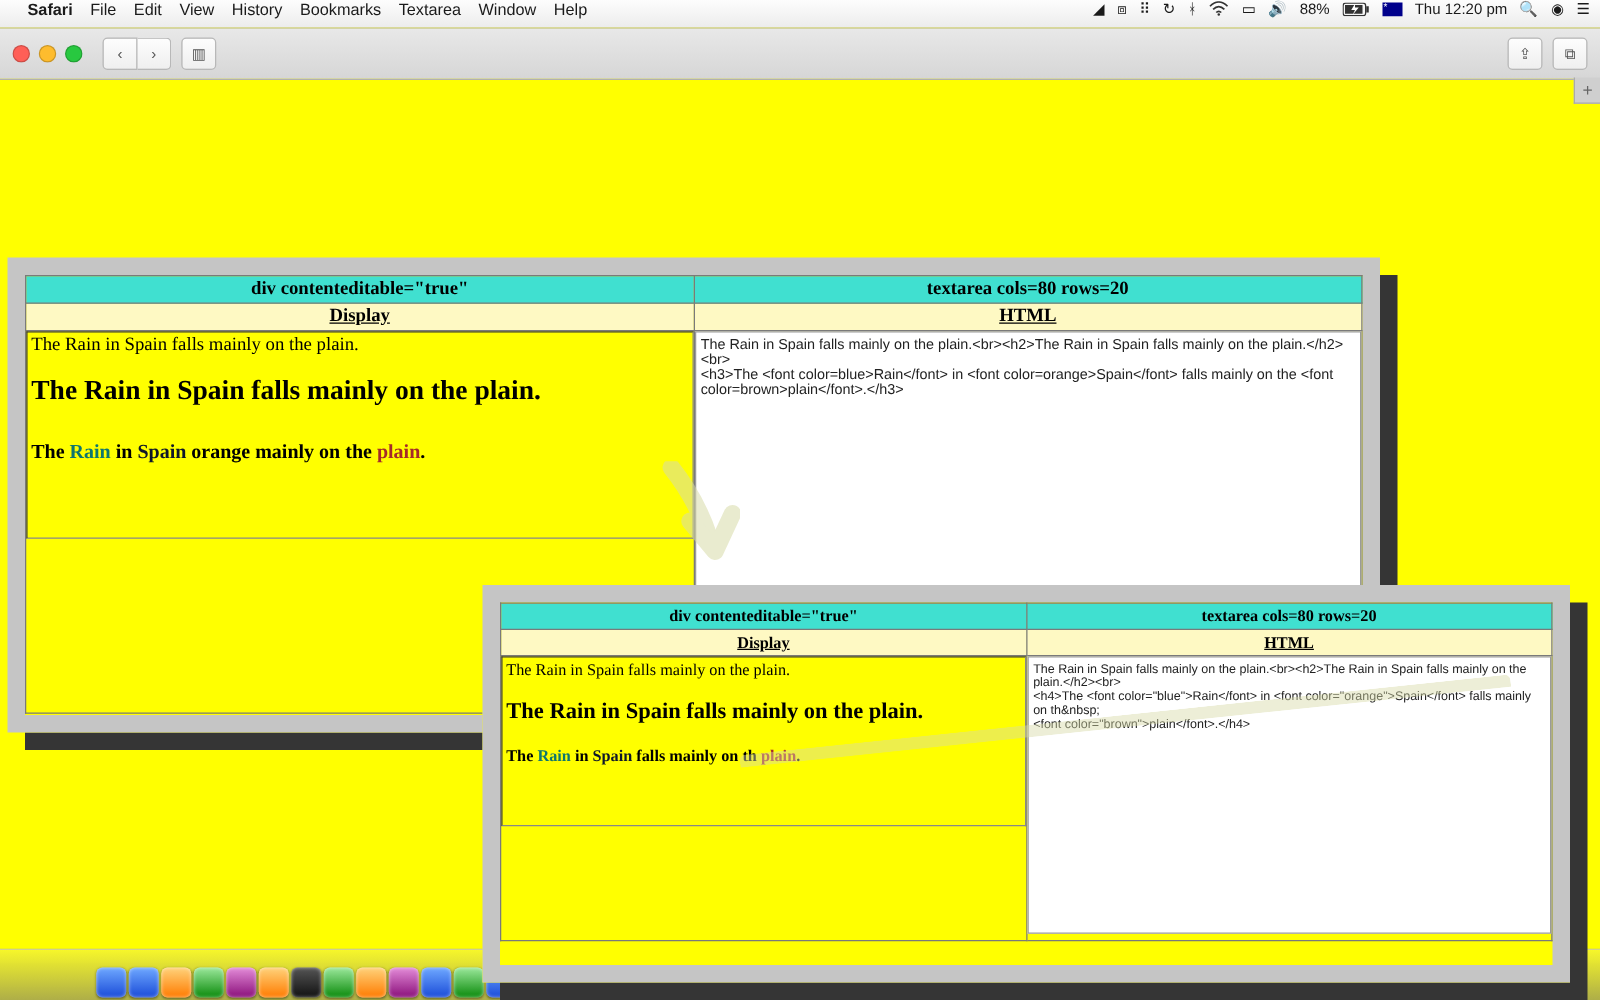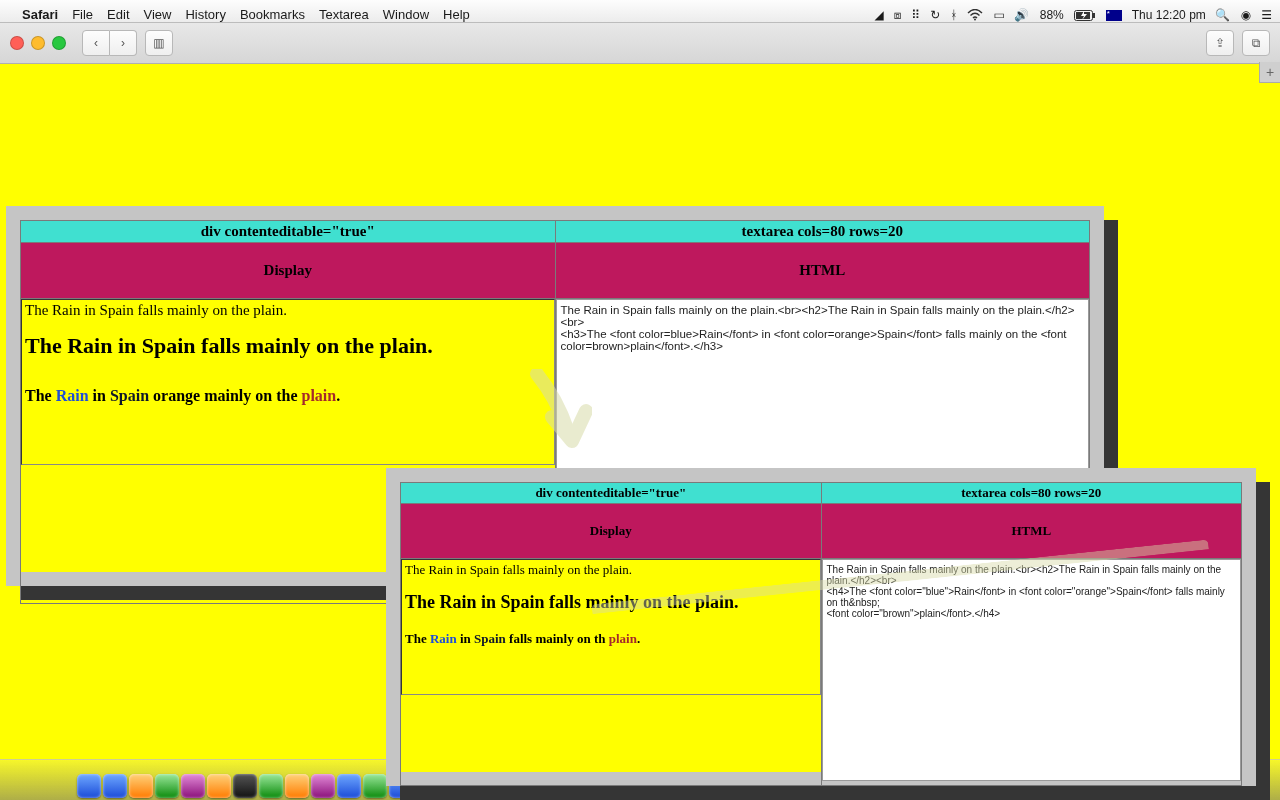--- a/index.html
+++ b/index.html
@@ -1,21 +1,21 @@
 <!DOCTYPE html>
 <html><head>
 <meta charset="utf-8">
 <style>
   html, body { margin:0; padding:0; height:100%; font-family: "Helvetica Neue", Arial, sans-serif; }
   body { background:#ffff00; }
 
   
   .menubar {
     height:22px; background:linear-gradient(#fdfdfd,#ececec);
-    border-bottom:1px solid #bcbcbc; display:flex; align-items:flex-end;
+    border-bottom:1px solid #bcbcbc; display:flex; align-items:flex-start;
     font-size:13px; color:#1a1a1a; padding:0 8px; gap:14px;
   }
   .menubar .apple { font-size:14px; }
   .menubar .appname { font-weight:600; }
   .menubar .spacer { flex:1; }
   .menubar .right { display:flex; align-items:center; gap:10px; font-size:12px; }
   .menubar .right span { display:inline-flex; align-items:center; }
   .flag { width:16px; height:11px; background:linear-gradient(#00008b 50%, #00008b 50%); position:relative; }
   .flag::after{content:"*"; color:#fff; font-size:8px; position:absolute; left:1px; top:-1px;}
 
@@ -55,34 +55,34 @@
     position:absolute; background:#ffff00;
     border:14px solid #c5c5c5; 
     box-shadow: 14px 14px 0 #353535;
   }
   .panel.back { left:6px; top:142px; width:1070px; height:352px; }
   .panel.front{ left:386px; top:404px; width:842px; height:290px; z-index:2;}
 
   table.grid { width:100%; border-collapse:collapse; table-layout:fixed;}
   table.grid th, table.grid td { border:1px solid #7a7a7a; }
   th.hdr { background:#40e0d0; font-family:"Times New Roman",serif; font-weight:700; font-size:15px; padding:2px;}
-  th.sub { background:#be185d; font-family:"Times New Roman",serif; font-weight:700; font-size:15px; padding:19px;}
+  th.sub { background:#fef9c3; font-family:"Times New Roman",serif; font-weight:700; font-size:15px; padding:2px;text-decoration:underline;}
   .panel.front th.hdr, .panel.front th.sub { font-size:13px; }
 
   td.cell { vertical-align:top; padding:0;}
   .editable {
     background:#ffff00; border:1px inset #888; min-height:160px;
     font-family:"Times New Roman",serif; font-size:15px; padding:2px 3px; color:#000;
   }
   .editable h2.big{ font-size:22px; margin:14px 0;}
   .editable h3.mid{ font-size:16px; margin:28px 0 6px 0;}
   .panel.front .editable{ font-size:13px; min-height:130px;}
   .panel.front .editable h2.big{ font-size:18px;}
   .panel.front .editable h3.mid{ font-size:13px; margin:18px 0 4px 0;}
-  .blue{color:#1d4ed8;} .orange{color:#0f172a;} .brown{color:#a52a2a;margin-top:16px;}
+  .blue{color:#0f766e;} .orange{color:#0f172a;} .brown{color:#a52a2a;margin-top:16px;}
 
   textarea.htmlbox{
     width:100%; box-sizing:border-box; border:1px solid #9a9a9a; background:#fff;
     font-family:Arial, sans-serif; font-size:11.5px; color:#222; padding:4px;
     resize:none;
   }
   .panel.back textarea.htmlbox{ height:300px;}
   .panel.front textarea.htmlbox{ height:222px; font-size:10px;}
 
   

